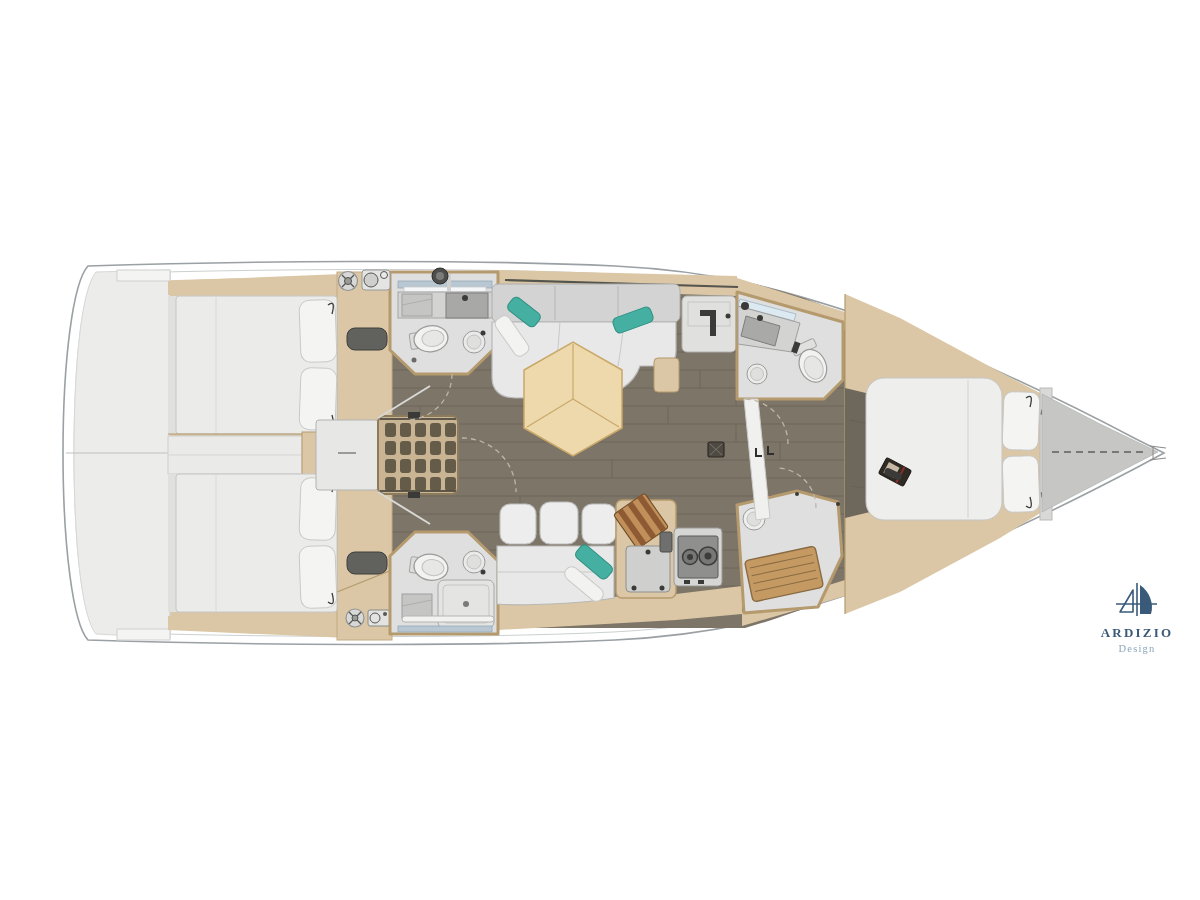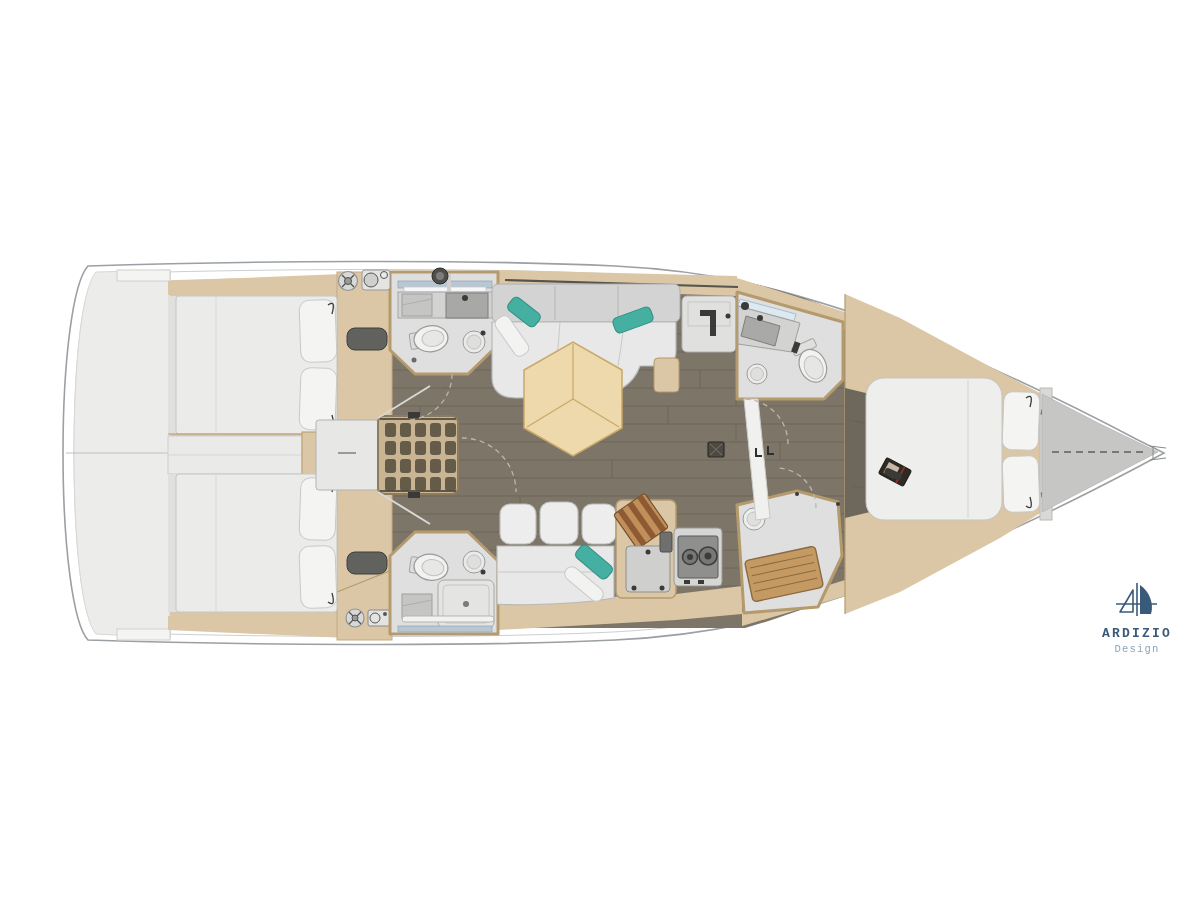--- a/index.html
+++ b/index.html
@@ -5,21 +5,21 @@
   :root{
     --background:#ffffff; --hull-line:#9aa0a3; --wood-trim:#dbc7a5; --wood-trim-dark:#b59a6e;
     --floor:#7d7567; --floor-seam:#5f584d; --floor-fwd:#6e675c; --platform-gray:#ececeb;
     --fixture-white:#f1f1f0; --teal:#45b0a2; --table-wood:#eed9ac; --table-wood-line:#c9a869;
     --teak:#c49a62; --teak-dark:#8a6a42; --dark-fitting:#3a3a38; --mirror-blue:#dce9f1;
     --foredeck-gray:#c6c6c5; --logo-blue:#3a5a7a; --logo-light:#8aa7bd;
     --stripe-wood:#8d5a33; --stripe-wood-light:#c08f5a;
   }
   html,body{margin:0;padding:0;background:var(--background,#fff);}
   .stage{position:relative;width:1200px;height:900px;background:var(--background,#fff);overflow:hidden;
-         font-family:Liberation Mono, monospace;}
+         font-family:Liberation Serif, serif;}
   svg{display:block}
   .s-hull{fill:#ffffff;stroke:var(--hull-line,#9aa0a3);stroke-width:1.6}
   .s-deckline{fill:none;stroke:#ccd0d1;stroke-width:1}
   .f-wood{fill:var(--wood-trim,#dbc7a5)}
   .ln-wood{stroke:var(--wood-trim-dark,#b59a6e);stroke-width:1.2;fill:none}
   .f-floor{fill:var(--floor,#7d7567)}
   .f-floor2{fill:var(--floor-fwd,#6e675c)}
   .seam{stroke:var(--floor-seam,#5f584d);stroke-width:.9;opacity:.5}
   .f-plat{fill:var(--platform-gray,#ececeb)}
   .wall{fill:#dedfde;stroke:var(--wood-trim-dark,#b59a6e);stroke-width:3;stroke-linejoin:round}

